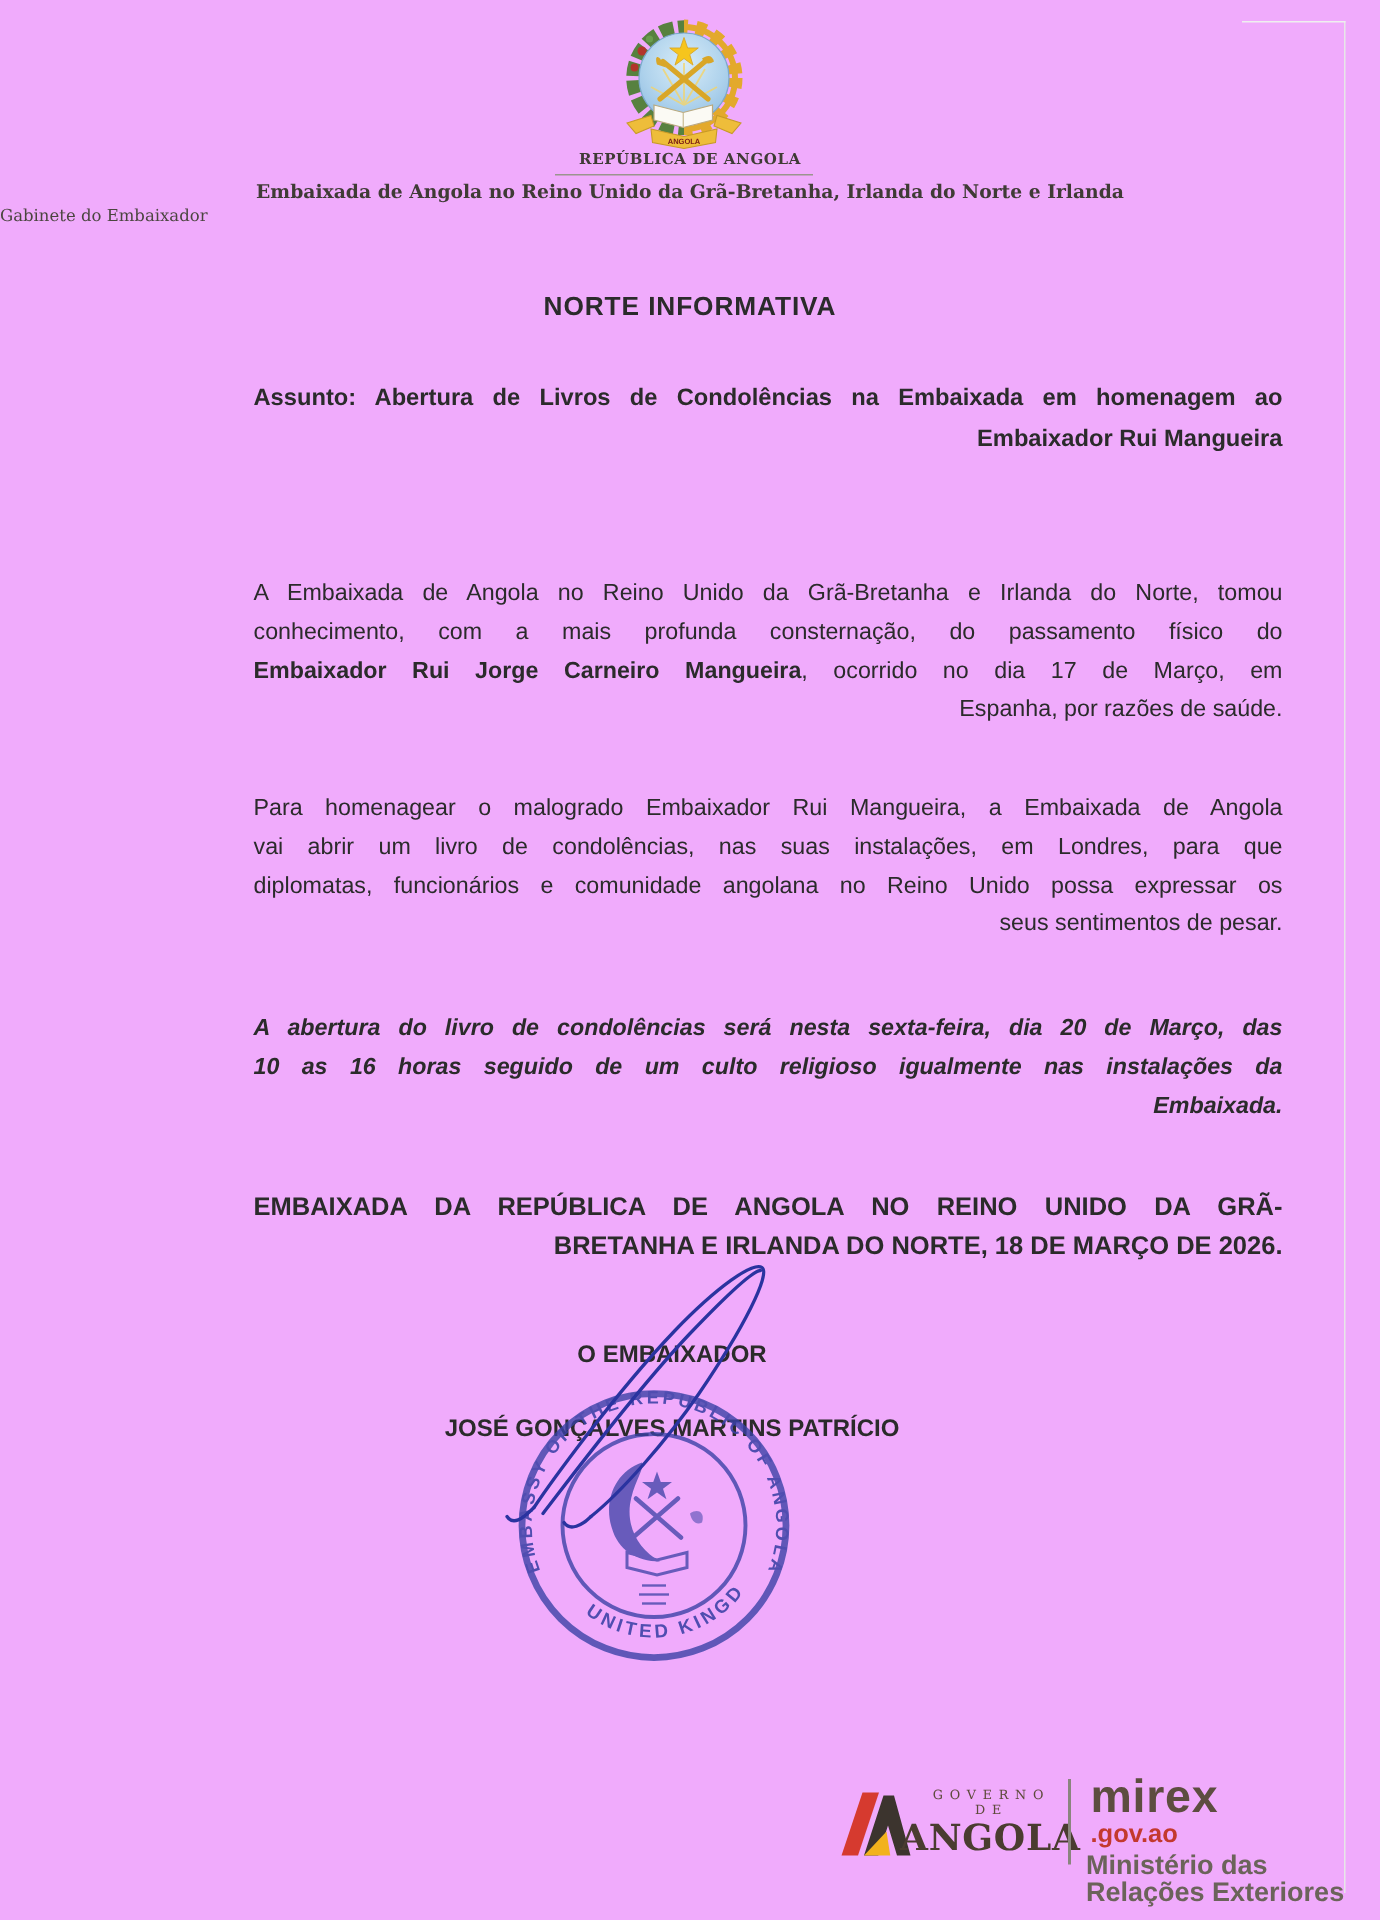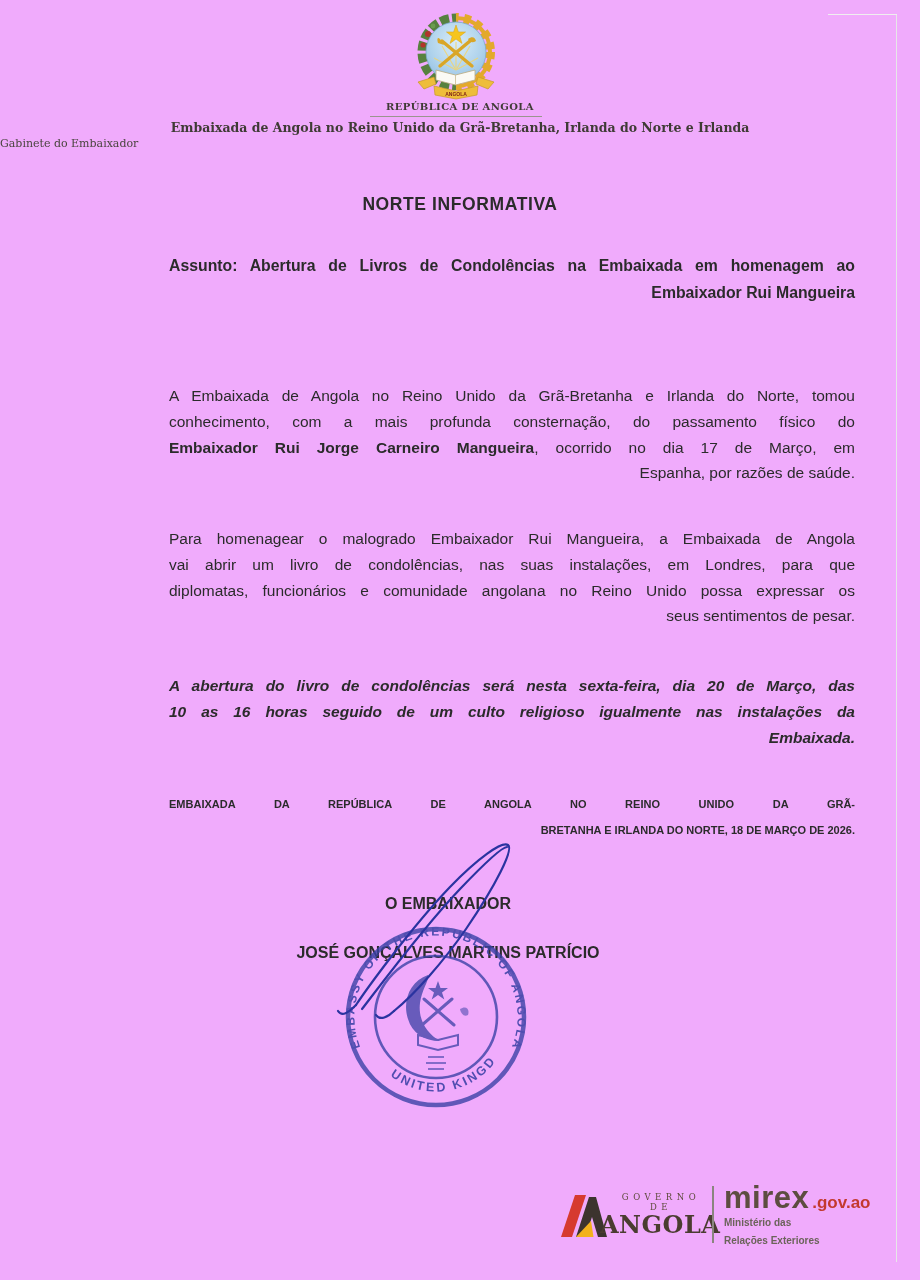--- a/index.html
+++ b/index.html
@@ -35,21 +35,21 @@
   }
   .col { position: absolute; left: 121px; width: 686px; margin-left: 48px; }
   .para { font-size: 15.5px; line-height: 25.8px; color: #2b2b2b; }
   .para .jl { text-align: justify; text-align-last: justify; }
   .para .ll { text-align: right; }
   .b  { font-weight: bold; }
   .subject { top: 252px; font-weight: bold; line-height: 27px; font-size: 15.8px; }
   .p1 { top: 383px; }
   .p2 { top: 526px; }
   .p3 { top: 673px; font-weight: bold; font-style: italic; }
-  .p4 { top: 792px; font-weight: bold; font-size: 11px; }
+  .p4 { top: 792px; font-weight: bold; font-size: 17px; }
   .sig-title {
     position: absolute; left: 105px; top: 895px; width: 686px; text-align: center;
     font-size: 16px; font-weight: bold; color: #2b2b2b;
   }
   .sig-name {
     position: absolute; left: 105px; top: 944px; width: 686px; text-align: center;
     font-size: 16px; font-weight: bold; color: #2b2b2b;
   }
   .stamp-svg { position: absolute; left: 340px; top: 921px; opacity: .88; }
   .sign-svg  { position: absolute; left: 318px; top: 833px; }
@@ -60,24 +60,24 @@
     border-left: 3px solid #55504a; padding-left: 13px;
     font-family: "DejaVu Serif", serif; font-size: 15px; line-height: 19.5px; color: #4a453f;
   }
   .gov-logo-mark { position: absolute; left: 558px; top: 1189px; }
   .gov-logo-text { position: absolute; left: 600px; top: 1192px; width: 112px; text-align: center;
     font-family: "DejaVu Serif", serif; color: #5d4a3a; }
   .gov-small { font-size: 8.5px; font-weight: normal; letter-spacing: 4.5px; padding-left: 10px; }
   .gov-big   { font-size: 24px; font-weight: bold; color: #4a3c30; letter-spacing: .5px; margin-top: -2px; }
   .logo-divider { position: absolute; left: 712px; top: 1186px; width: 2px; height: 57px; background: #8a857e; }
   .mirex-block { position: absolute; left: 724px; top: 1183px; }
-  .mirex-row { display: flex; align-items: baseline; }
+  .mirex-row { display: flex; align-items: baseline; flex-direction: column; }
   .mirex-word { font-size: 31px; font-weight: bold; color: #5d4d40; letter-spacing: .5px; line-height: 30px; }
   .mirex-domain { font-size: 17px; font-weight: bold; color: #c3392e; margin-left: 3px; }
-  .ministry { font-size: 10px; font-weight: bold; color: #6b635a; line-height: 16px; margin-top: 2px; }
+  .ministry { font-size: 18px; font-weight: bold; color: #6b635a; line-height: 16px; margin-top: 2px; }
 
   
   .scan-v { position: absolute; left: 896px; top: 14px; width: 1px; height: 1248px; background: #e7e7e7; }
   .scan-h { position: absolute; left: 828px; top: 14px; width: 69px; height: 1px; background: #efefef; }
 </style>
 </head>
 <body>
 
 <div class="page">
 

